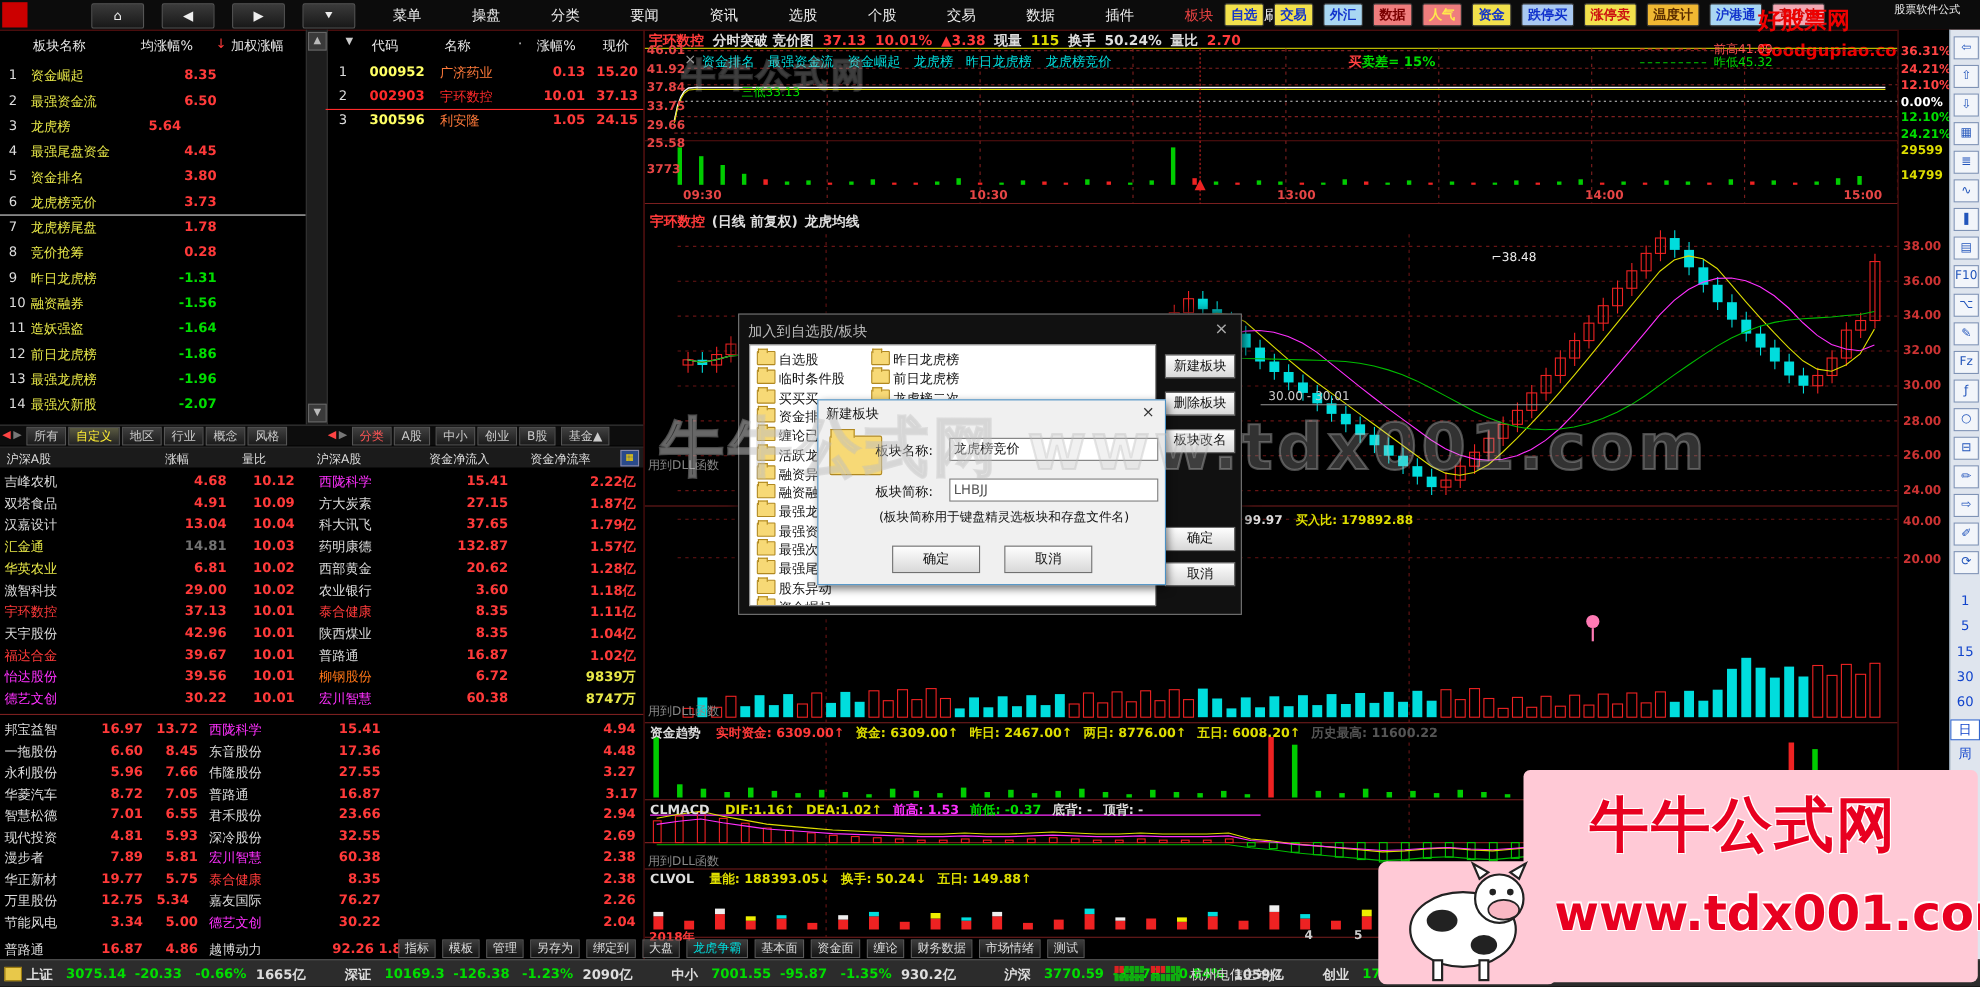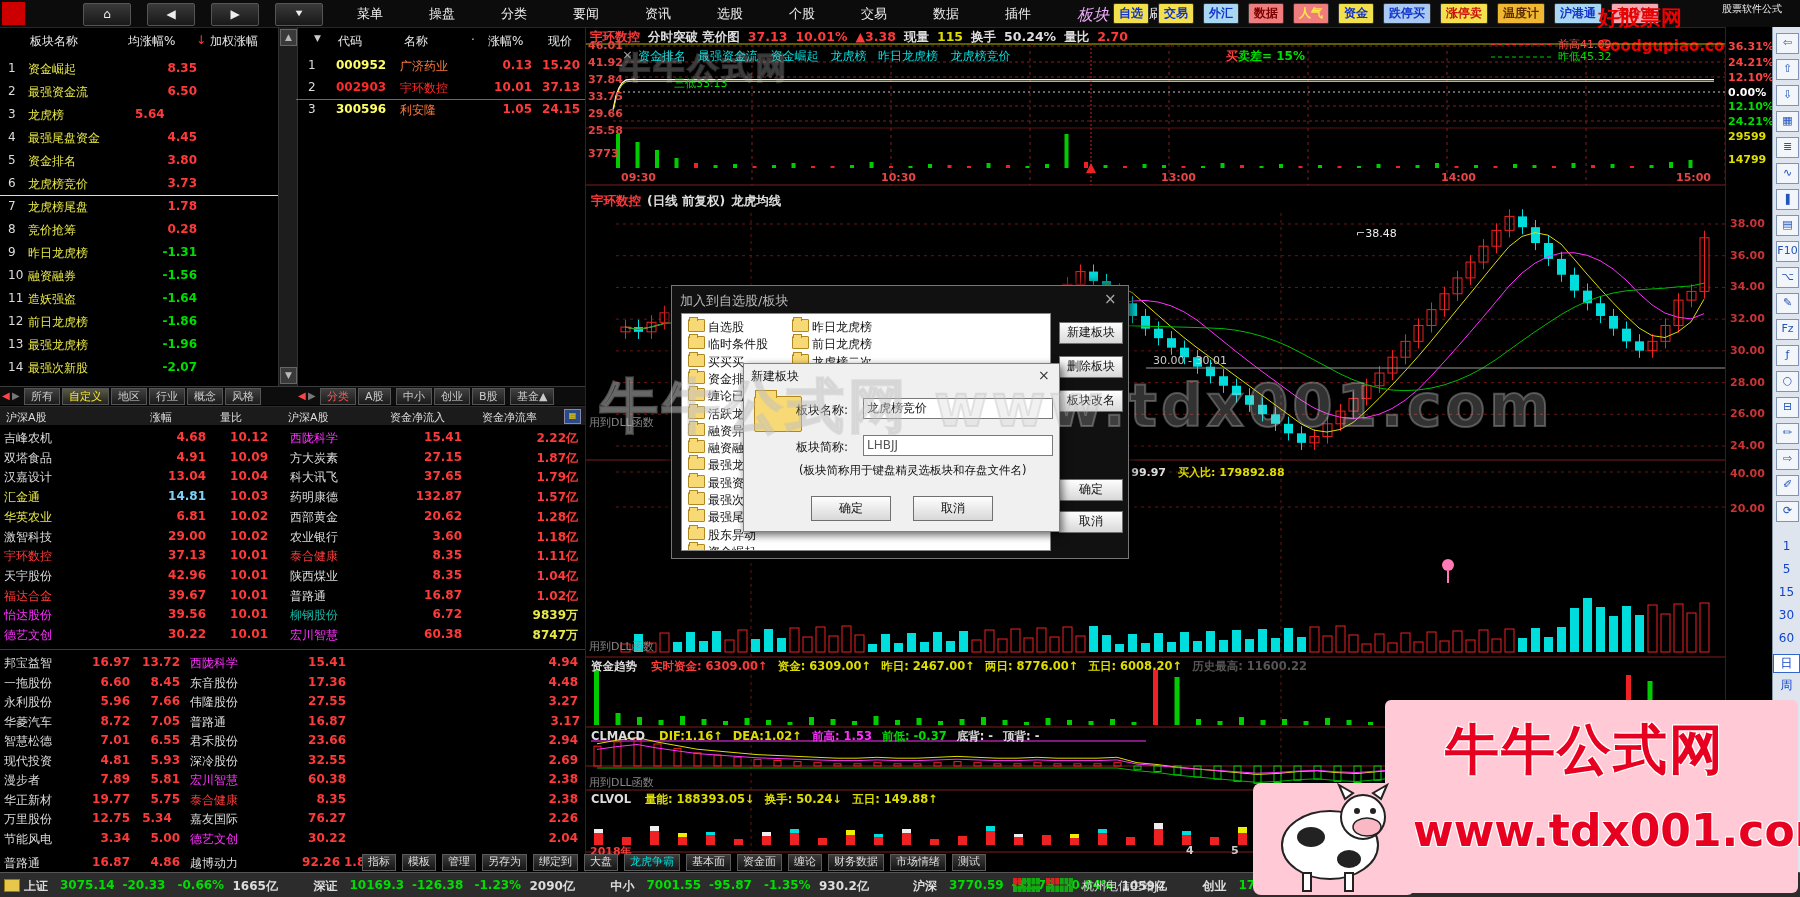--- a/index.html
+++ b/index.html
@@ -64,21 +64,21 @@
         <span class="abs" style="left: 357px; top: 5px; font-size: 13px; color: rgb(238, 238, 238); white-space: nowrap;">菜单</span>
         <span class="abs" style="left: 429px; top: 5px; font-size: 13px; color: rgb(238, 238, 238); white-space: nowrap;">操盘</span>
         <span class="abs" style="left: 501px; top: 5px; font-size: 13px; color: rgb(238, 238, 238); white-space: nowrap;">分类</span>
         <span class="abs" style="left: 573px; top: 5px; font-size: 13px; color: rgb(238, 238, 238); white-space: nowrap;">要闻</span>
         <span class="abs" style="left: 645px; top: 5px; font-size: 13px; color: rgb(238, 238, 238); white-space: nowrap;">资讯</span>
         <span class="abs" style="left: 717px; top: 5px; font-size: 13px; color: rgb(238, 238, 238); white-space: nowrap;">选股</span>
         <span class="abs" style="left: 789px; top: 5px; font-size: 13px; color: rgb(238, 238, 238); white-space: nowrap;">个股</span>
         <span class="abs" style="left: 861px; top: 5px; font-size: 13px; color: rgb(238, 238, 238); white-space: nowrap;">交易</span>
         <span class="abs" style="left: 933px; top: 5px; font-size: 13px; color: rgb(238, 238, 238); white-space: nowrap;">数据</span>
         <span class="abs" style="left: 1005px; top: 5px; font-size: 13px; color: rgb(238, 238, 238); white-space: nowrap;">插件</span>
-        <span class="abs" style="left: 1077px; top: 5px; font-size: 16px; color: #f0abfc; white-space: nowrap; font-style: italic;">板块</span>
+        <span class="abs" style="left: 1077px; top: 5px; font-size: 13px; color: #ef4444; white-space: nowrap;">板块</span>
         <span class="abs" style="left: 1149px; top: 5px; font-size: 13px; color: rgb(238, 238, 238); white-space: nowrap;">刷新</span>
       </div>
     <div id="quickbtns">
         <span class="abs qbtn" style="left: 1113px; background: rgb(242, 225, 76); color: rgb(17, 51, 204);">自选</span>
         <span class="abs qbtn" style="left: 1158px; background: rgb(242, 225, 76); color: rgb(17, 51, 204);">交易</span>
         <span class="abs qbtn" style="left: 1203px; background: rgb(169, 215, 242); color: rgb(17, 51, 204);">外汇</span>
         <span class="abs qbtn" style="left: 1248px; background: rgb(239, 125, 125); color: rgb(122, 0, 0);">数据</span>
         <span class="abs qbtn" style="left: 1293px; background: rgb(239, 125, 125); color: rgb(255, 233, 76);">人气</span>
         <span class="abs qbtn" style="left: 1338px; background: rgb(242, 225, 76); color: rgb(17, 51, 204);">资金</span>
         <span class="abs qbtn" style="left: 1383px; background: rgb(169, 201, 242); color: rgb(17, 51, 204);">跌停买</span>
@@ -257,21 +257,21 @@
         <span class="abs num" style="left: 140px; top: 2px; width: 66px; text-align: right; color: rgb(255, 58, 58); white-space: nowrap;">4.91</span>
         <span class="abs num" style="left: 212px; top: 2px; width: 56px; text-align: right; color: rgb(255, 58, 58); white-space: nowrap;">10.09</span>
       </div>
       <div class="abs" style="left: 0px; top: 39.4px; width: 100%; height: 19.7px;">
         <span class="abs" style="left: 4px; top: 2px; color: rgb(220, 220, 220); white-space: nowrap;">汉嘉设计</span>
         <span class="abs num" style="left: 140px; top: 2px; width: 66px; text-align: right; color: rgb(255, 58, 58); white-space: nowrap;">13.04</span>
         <span class="abs num" style="left: 212px; top: 2px; width: 56px; text-align: right; color: rgb(255, 58, 58); white-space: nowrap;">10.04</span>
       </div>
       <div class="abs" style="left: 0px; top: 59.1px; width: 100%; height: 19.7px;">
         <span class="abs" style="left: 4px; top: 2px; color: rgb(232, 232, 72); white-space: nowrap;">汇金通</span>
-        <span class="abs num" style="left: 140px; top: 2px; width: 66px; text-align: right; color: #7dd3fc; white-space: nowrap;">14.81</span>
+        <span class="abs num" style="left: 140px; top: 2px; width: 66px; text-align: right; color: #737373; white-space: nowrap;">14.81</span>
         <span class="abs num" style="left: 212px; top: 2px; width: 56px; text-align: right; color: rgb(255, 58, 58); white-space: nowrap;">10.03</span>
       </div>
       <div class="abs" style="left: 0px; top: 78.8px; width: 100%; height: 19.7px;">
         <span class="abs" style="left: 4px; top: 2px; color: rgb(232, 232, 72); white-space: nowrap;">华英农业</span>
         <span class="abs num" style="left: 140px; top: 2px; width: 66px; text-align: right; color: rgb(255, 58, 58); white-space: nowrap;">6.81</span>
         <span class="abs num" style="left: 212px; top: 2px; width: 56px; text-align: right; color: rgb(255, 58, 58); white-space: nowrap;">10.02</span>
       </div>
       <div class="abs" style="left: 0px; top: 98.5px; width: 100%; height: 19.7px;">
         <span class="abs" style="left: 4px; top: 2px; color: rgb(220, 220, 220); white-space: nowrap;">激智科技</span>
         <span class="abs num" style="left: 140px; top: 2px; width: 66px; text-align: right; color: rgb(255, 58, 58); white-space: nowrap;">29.00</span>
@@ -343,21 +343,21 @@
         <span class="abs" style="left: 10px; top: 2px; color: rgb(220, 220, 220); white-space: nowrap;">陕西煤业</span>
         <span class="abs num" style="left: 120px; top: 2px; width: 62px; text-align: right; color: rgb(255, 58, 58); white-space: nowrap;">8.35</span>
         <span class="abs num" style="left: 230px; top: 2px; width: 68px; text-align: right; color: rgb(255, 58, 58); white-space: nowrap;">1.04亿</span>
       </div>
       <div class="abs" style="left: 0px; top: 157.6px; width: 100%; height: 19.7px;">
         <span class="abs" style="left: 10px; top: 2px; color: rgb(220, 220, 220); white-space: nowrap;">普路通</span>
         <span class="abs num" style="left: 120px; top: 2px; width: 62px; text-align: right; color: rgb(255, 58, 58); white-space: nowrap;">16.87</span>
         <span class="abs num" style="left: 230px; top: 2px; width: 68px; text-align: right; color: rgb(255, 58, 58); white-space: nowrap;">1.02亿</span>
       </div>
       <div class="abs" style="left: 0px; top: 177.3px; width: 100%; height: 19.7px;">
-        <span class="abs" style="left: 10px; top: 2px; color: #14b8a6; white-space: nowrap;">柳钢股份</span>
+        <span class="abs" style="left: 10px; top: 2px; color: #f97316; white-space: nowrap;">柳钢股份</span>
         <span class="abs num" style="left: 120px; top: 2px; width: 62px; text-align: right; color: rgb(255, 58, 58); white-space: nowrap;">6.72</span>
         <span class="abs num" style="left: 230px; top: 2px; width: 68px; text-align: right; color: rgb(232, 232, 72); white-space: nowrap;">9839万</span>
       </div>
       <div class="abs" style="left: 0px; top: 197px; width: 100%; height: 19.7px;">
         <span class="abs" style="left: 10px; top: 2px; color: rgb(255, 48, 255); white-space: nowrap;">宏川智慧</span>
         <span class="abs num" style="left: 120px; top: 2px; width: 62px; text-align: right; color: rgb(255, 58, 58); white-space: nowrap;">60.38</span>
         <span class="abs num" style="left: 230px; top: 2px; width: 68px; text-align: right; color: rgb(232, 232, 72); white-space: nowrap;">8747万</span>
       </div>
     </div>
   <div class="abs" style="left:0;top:649px;width:585px;height:0;border-top:1px solid #7a1f1f;"></div>

